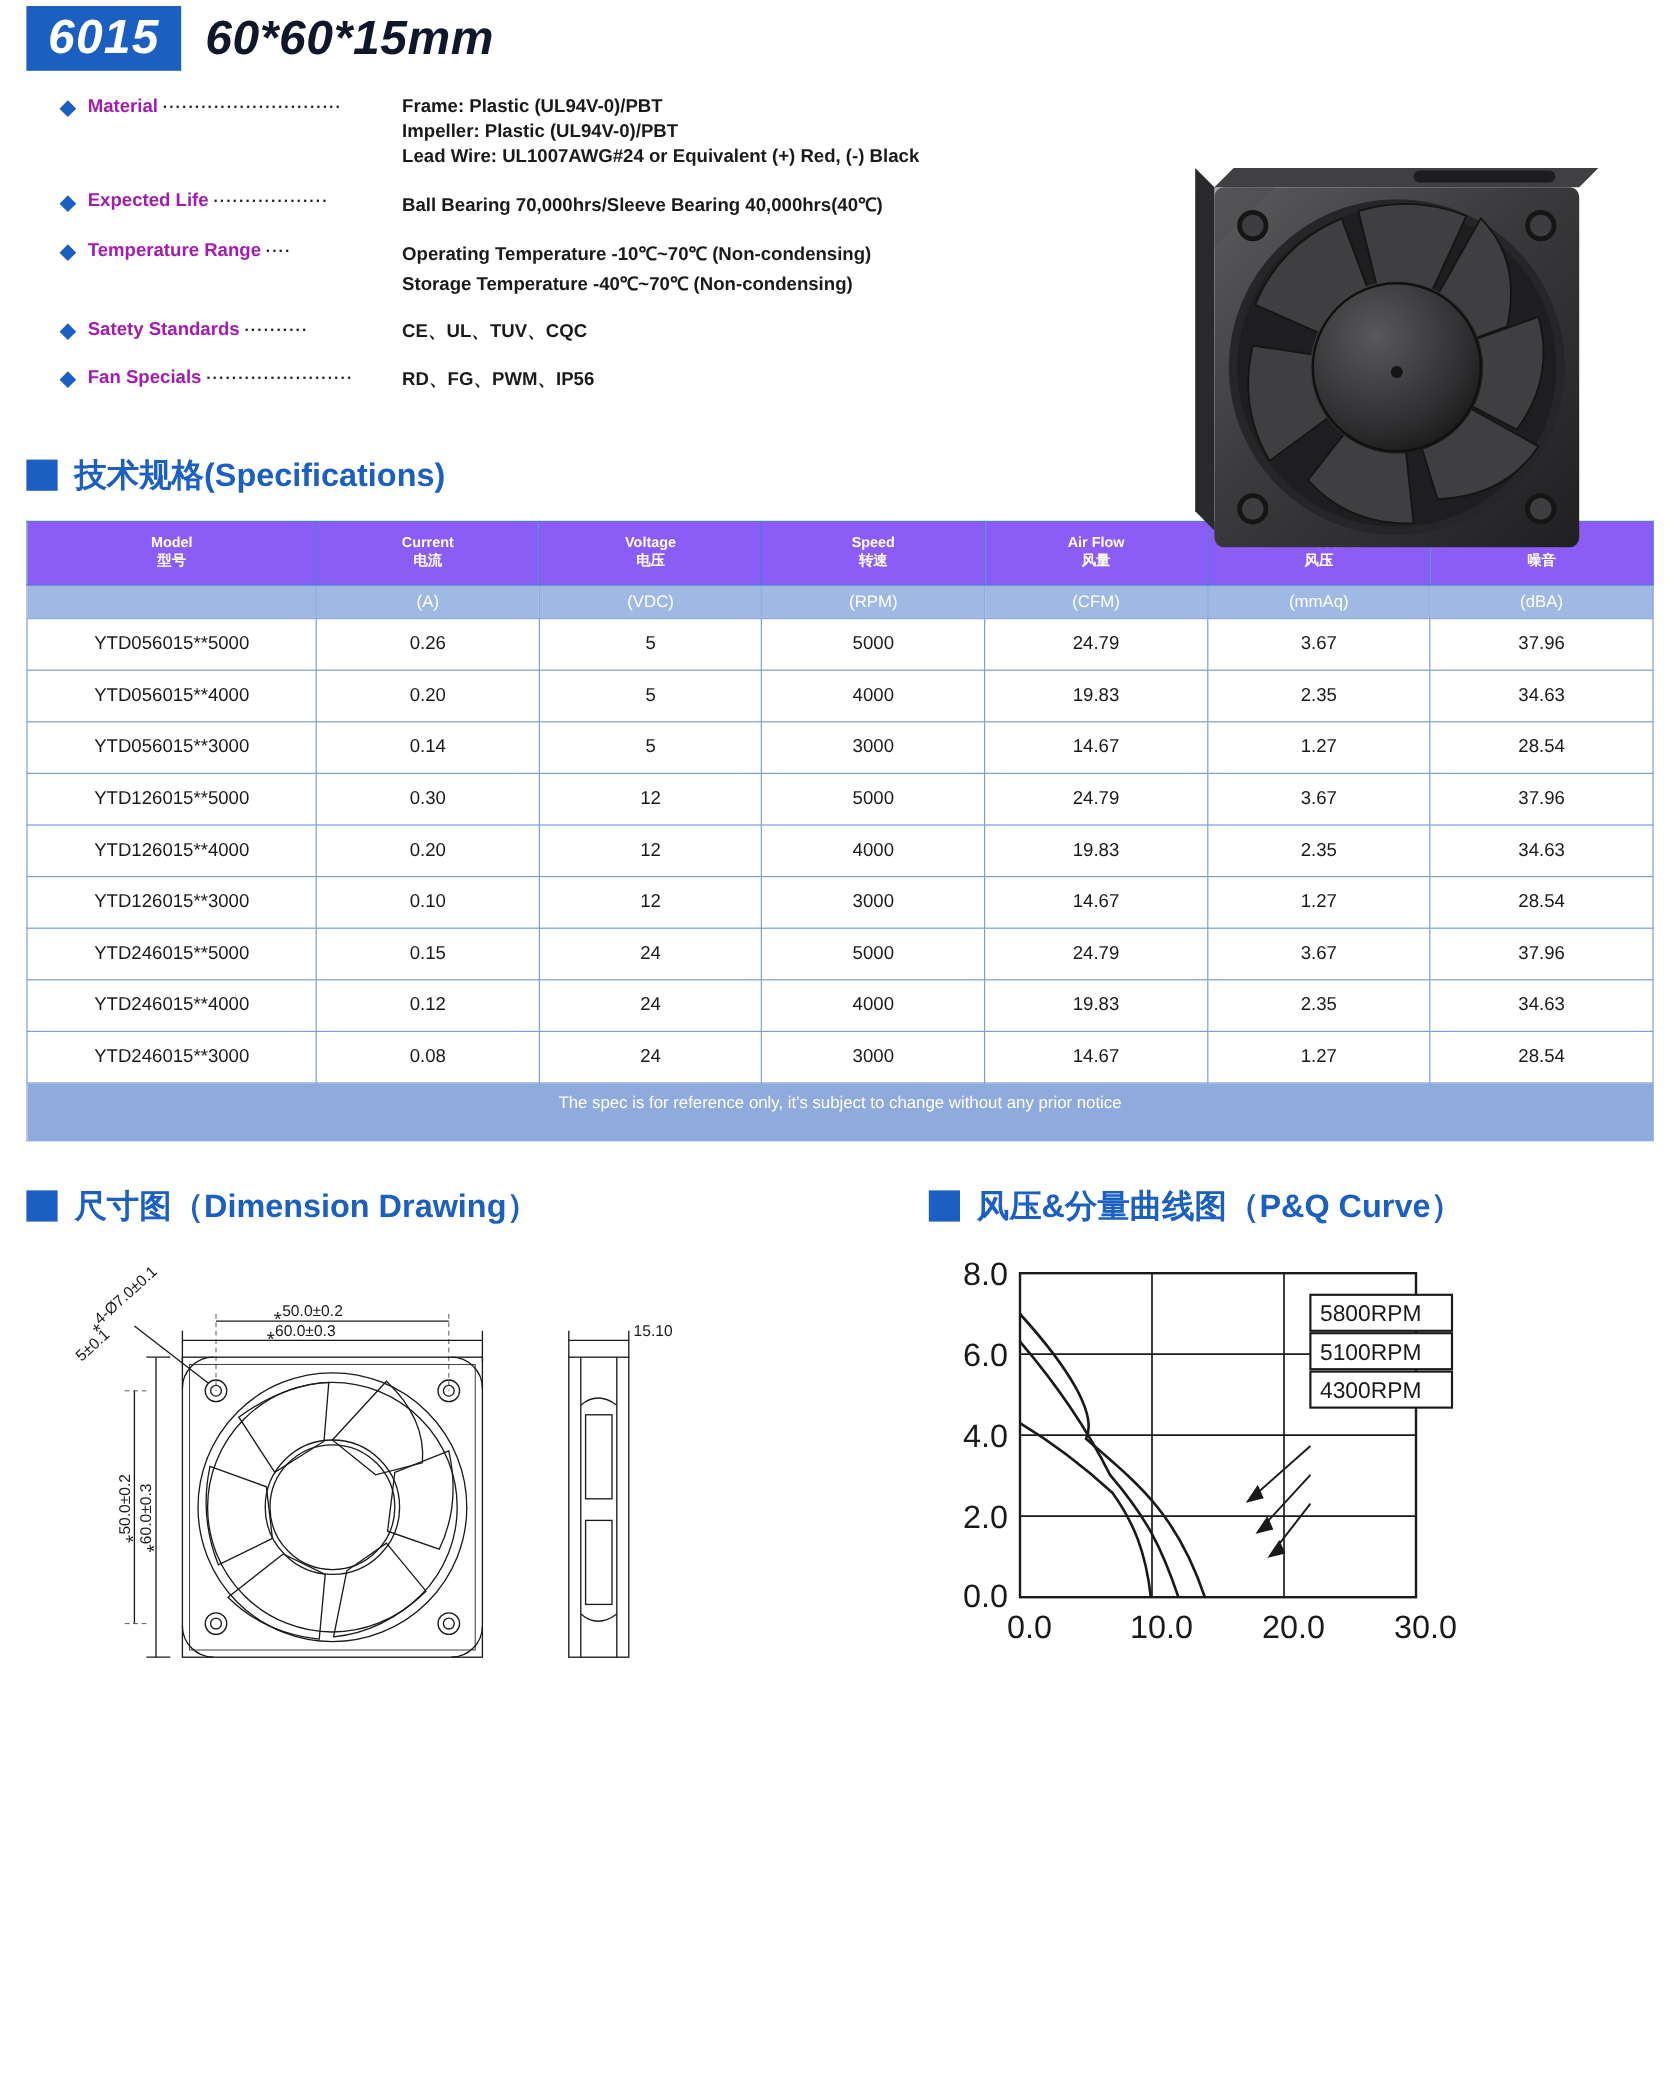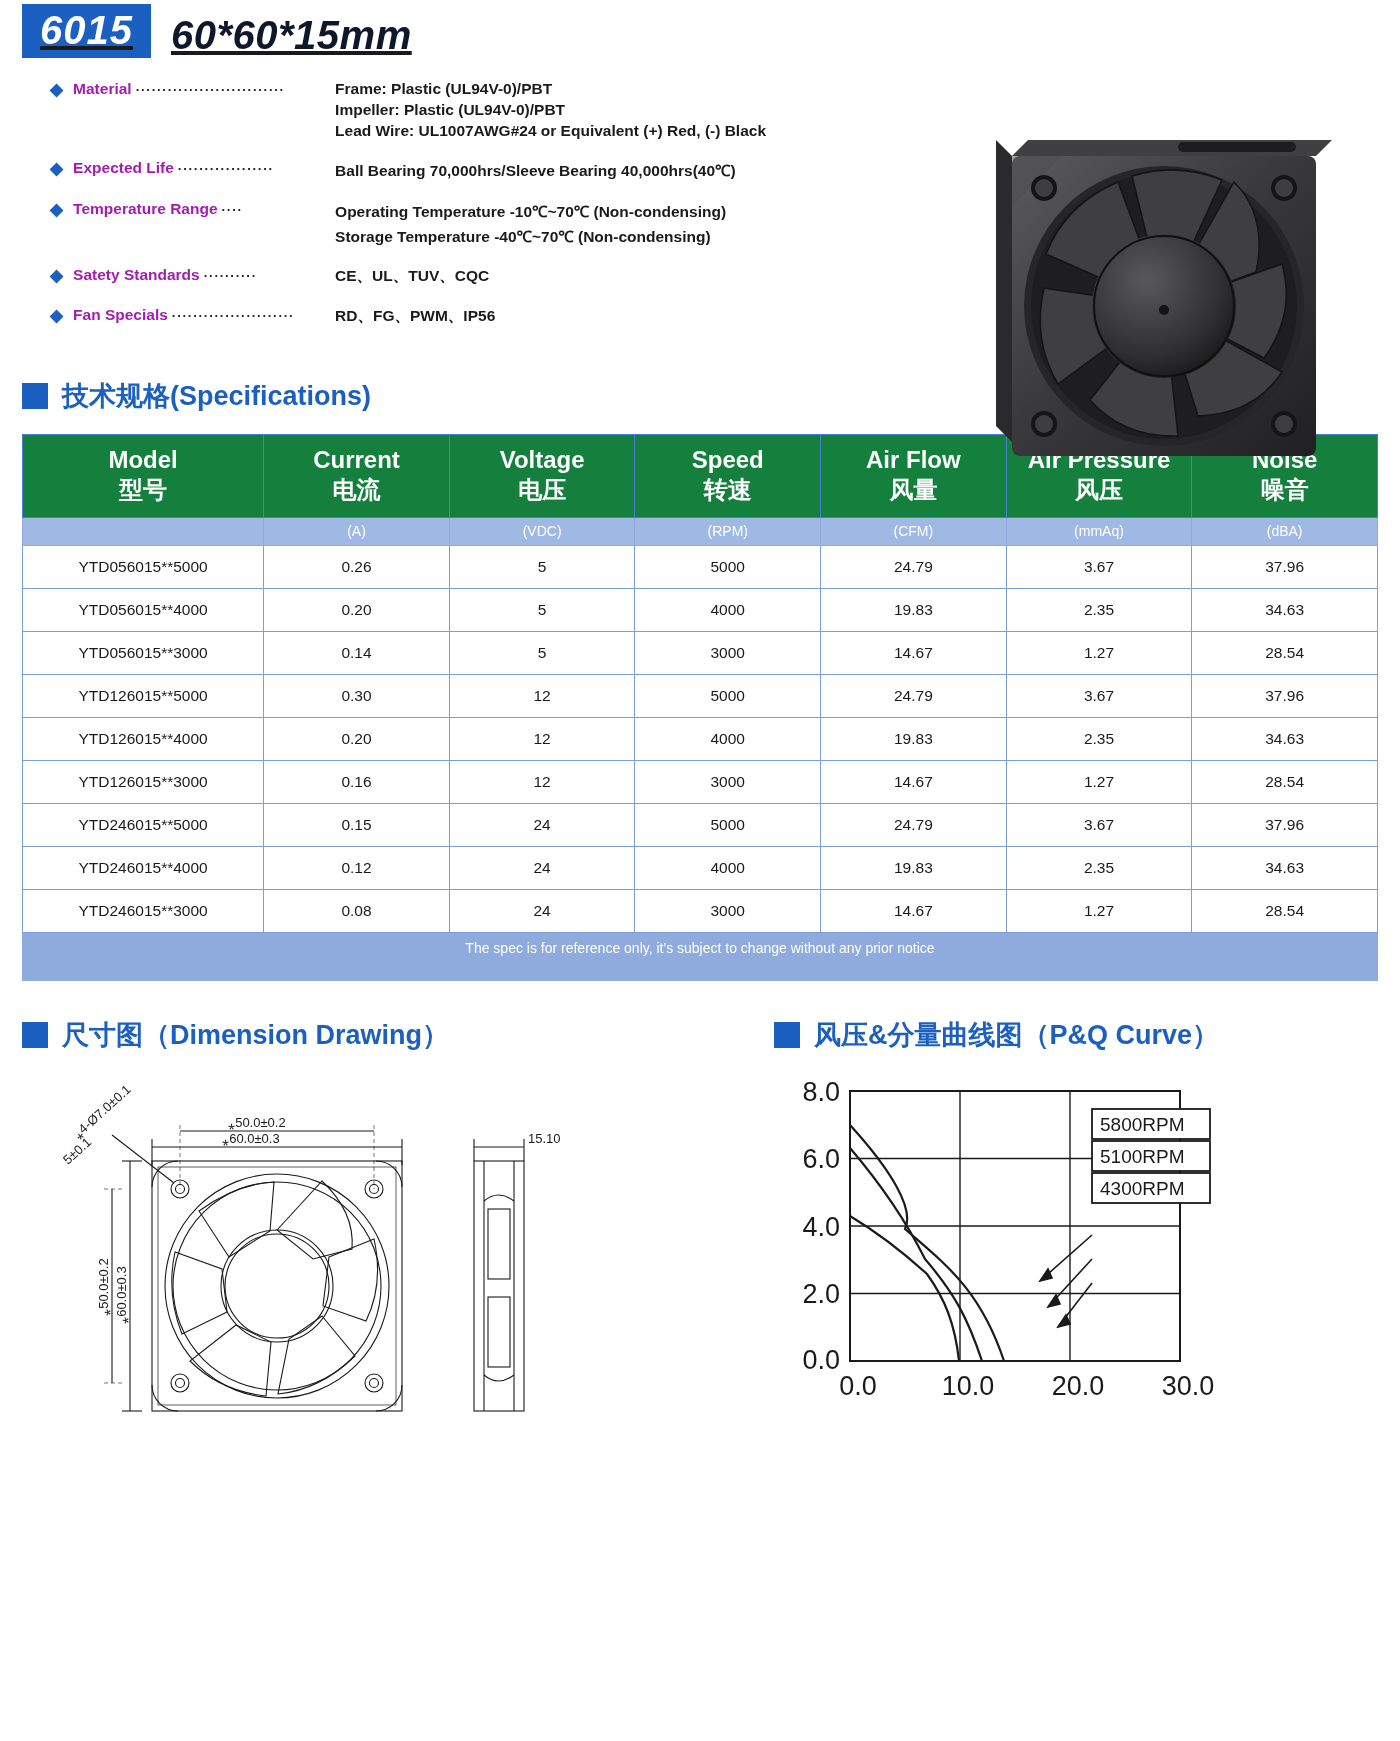--- a/index.html
+++ b/index.html
@@ -16,24 +16,23 @@
   .page {
     position: relative;
     width: 1400px;
     height: 1741px;
     padding: 0 22px;
   }
 
   
   .header {
     display: flex;
-    align-items: flex-end;
+    align-items: center;
     padding-top: 6px;
     height: 58px;
-    text-decoration: underline;
   }
   .header-badge {
     background: #1b5fc1;
     color: #ffffff;
     font-size: 40px;
     font-weight: bold;
     font-style: italic;
     line-height: 1;
     padding: 6px 18px 8px 18px;
     letter-spacing: 1px;
@@ -136,23 +135,23 @@
     width: 100%;
     border-collapse: collapse;
     margin-top: 20px;
     font-size: 15px;
   }
   .tbl th, .tbl td {
     border: 1px solid #7b9fd4;
     text-align: center;
   }
   .tbl thead th {
-    background: #15803d;
+    background: #8b5cf6;
     color: #ffffff;
-    font-size: 24px;
+    font-size: 12px;
     font-weight: bold;
     padding: 10px 4px 12px 4px;
     line-height: 1.25;
     border: 1px solid #4b7fd1;
   }
   .tbl .unit-row td {
     background: #9fb9e4;
     color: #ffffff;
     font-size: 14px;
     padding: 5px 0 6px 0;
@@ -414,21 +413,21 @@
         <td class="model">YTD126015**4000</td>
         <td>0.20</td>
         <td>12</td>
         <td>4000</td>
         <td>19.83</td>
         <td>2.35</td>
         <td>34.63</td>
       </tr>
       <tr>
         <td class="model">YTD126015**3000</td>
-        <td>0.16</td>
+        <td>0.10</td>
         <td>12</td>
         <td>3000</td>
         <td>14.67</td>
         <td>1.27</td>
         <td>28.54</td>
       </tr>
       <tr>
         <td class="model">YTD246015**5000</td>
         <td>0.15</td>
         <td>24</td>

